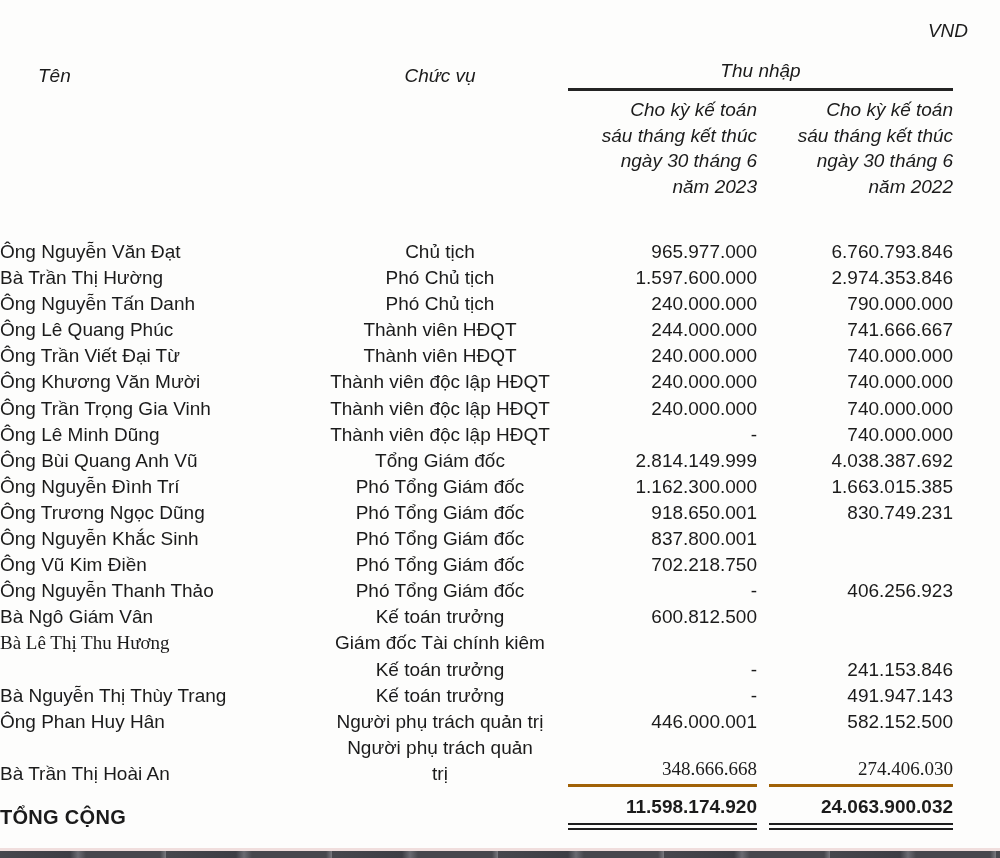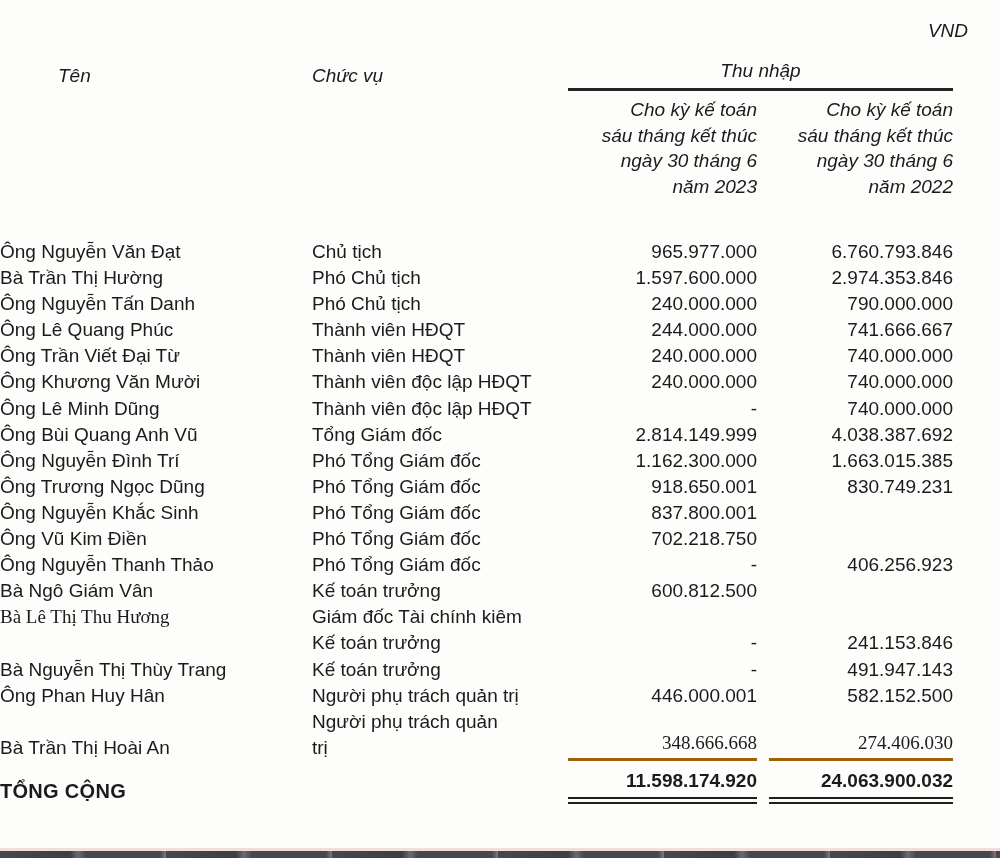--- a/index.html
+++ b/index.html
@@ -26,28 +26,28 @@
     margin-top:52px;
   }
   td {
     padding:0;
     vertical-align:bottom;
     font-size:19px;
     line-height:26.1px;
     overflow:visible;
   }
   .c-name   { text-align:left; white-space:nowrap; }
-  .c-pos    { text-align:left; white-space:pre-line; }
+  .c-pos    { text-align:center; white-space:pre-line; }
   .c-val    { text-align:right; }
   .c-val .cellin { text-align:right; }
   .gapcol   { padding-left:12px; }
 
   
   .hdr-row td { font-style:italic; height:32px; vertical-align:bottom; }
-  .hdr-name { padding-left:58px; }
+  .hdr-name { padding-left:38px; }
   .income-cell { text-align:center; border-bottom:3px solid #242424; padding-bottom:4px; }
   .subhdr-row td { font-style:italic; padding-top:6px; line-height:25.5px; white-space:pre-line; vertical-align:top; }
 
   
   tbody tr:first-child td { padding-top:40px; }
   td.vtop { vertical-align:top;font-family:Liberation Serif, serif; }
   .cellin { display:block; }
   .cellin.rule { border-bottom:3px solid #a16207; padding-bottom:2px;font-family:Liberation Serif, serif; }
 
   
@@ -166,20 +166,31 @@
           <td class="c-pos">Thành viên độc lập HĐQT</td>
           <td class="c-val">
             <span class="cellin">240.000.000</span>
           </td>
           <td class="c-val gapcol">
             <span class="cellin">740.000.000</span>
           </td>
           <td></td>
         </tr>
         <tr>
+          <td class="c-name">Ông Trần Trọng Gia Vinh</td>
+          <td class="c-pos">Thành viên độc lập HĐQT</td>
+          <td class="c-val">
+            <span class="cellin">240.000.000</span>
+          </td>
+          <td class="c-val gapcol">
+            <span class="cellin">740.000.000</span>
+          </td>
+          <td></td>
+        </tr>
+        <tr>
           <td class="c-name">Ông Lê Minh Dũng</td>
           <td class="c-pos">Thành viên độc lập HĐQT</td>
           <td class="c-val">
             <span class="cellin">-</span>
           </td>
           <td class="c-val gapcol">
             <span class="cellin">740.000.000</span>
           </td>
           <td></td>
         </tr>

